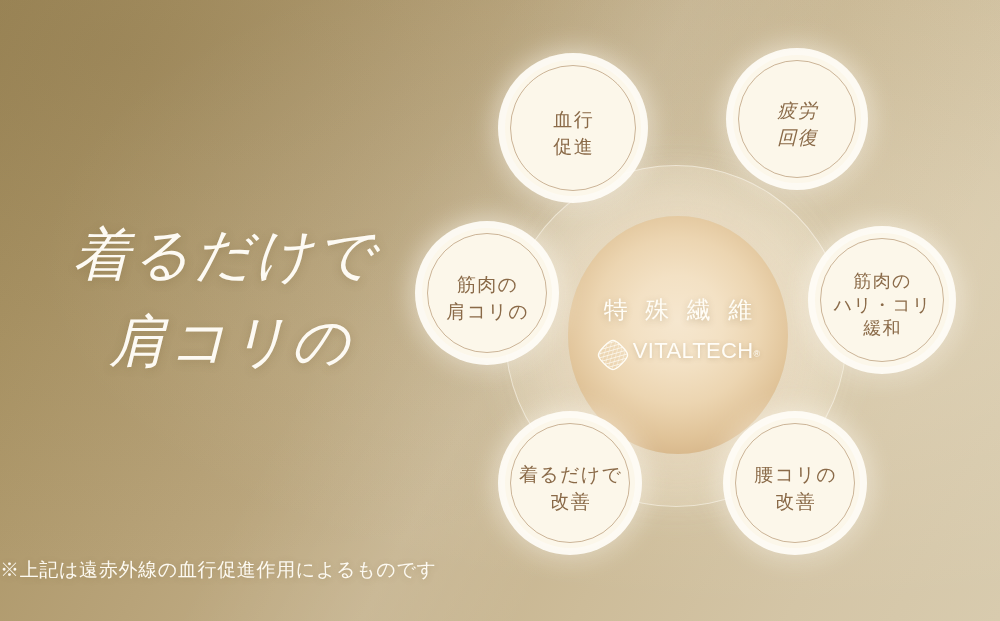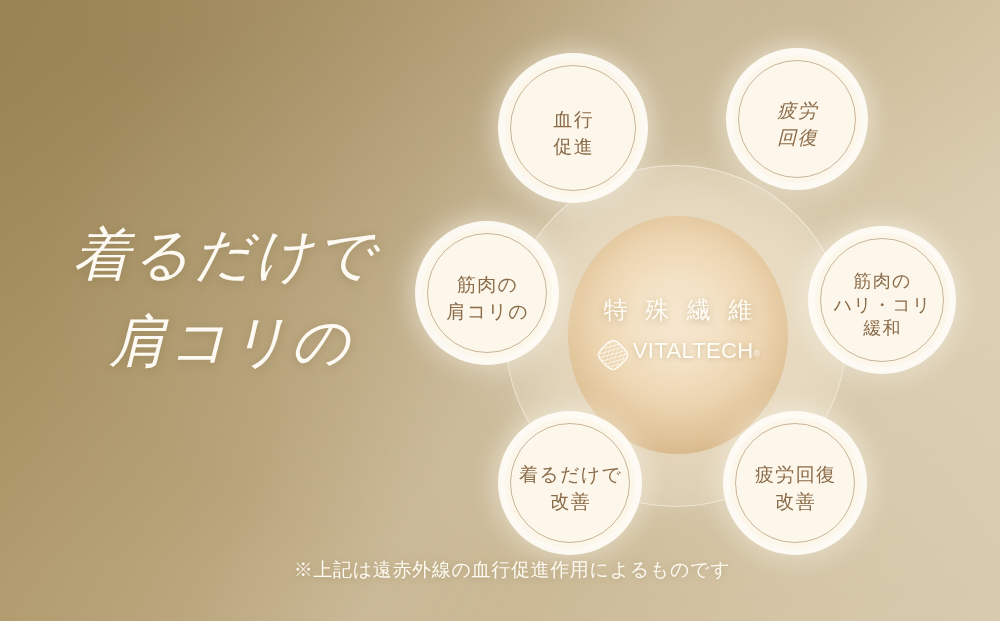--- a/index.html
+++ b/index.html
@@ -196,27 +196,25 @@
   }
   .bubble .btext .bl { display: block; }
   .bubble.three .btext { font-size: 18px; line-height: 1.32; }
 
   
   #footnote {
     position: absolute;
     left: 0;
     right: 0;
     top: 557px;
-    text-align: center;
     color: #fdfaf2;
     font-size: 19px;
     letter-spacing: 0.035em;
     text-shadow: 0 1px 6px rgba(120,95,52,0.26);
     user-select: none;
-    padding-left: 24px;
   }
 </style>
 </head>
 <body>
 
 <div id="banner">
 
   <div id="sheen-a"></div>
   <div id="sheen-b"></div>
   <div id="vignette"></div>
@@ -302,21 +300,21 @@
           </div>
         </div>
         <div class="bubble" style="left: 105px; top: 388px; width: 130px; height: 130px;">
           <div class="btext">
             <span class="bl">着るだけで</span>
             <span class="bl">改善</span>
           </div>
         </div>
         <div class="bubble" style="left: 330px; top: 388px; width: 130px; height: 130px;">
           <div class="btext">
-            <span class="bl">疲労回復</span>
+            <span class="bl">腰コリの</span>
             <span class="bl">改善</span>
           </div>
         </div>
       </div>
 
   </div>
 
   <div id="footnote">※上記は遠赤外線の血行促進作用によるものです</div>
 
 </div>

